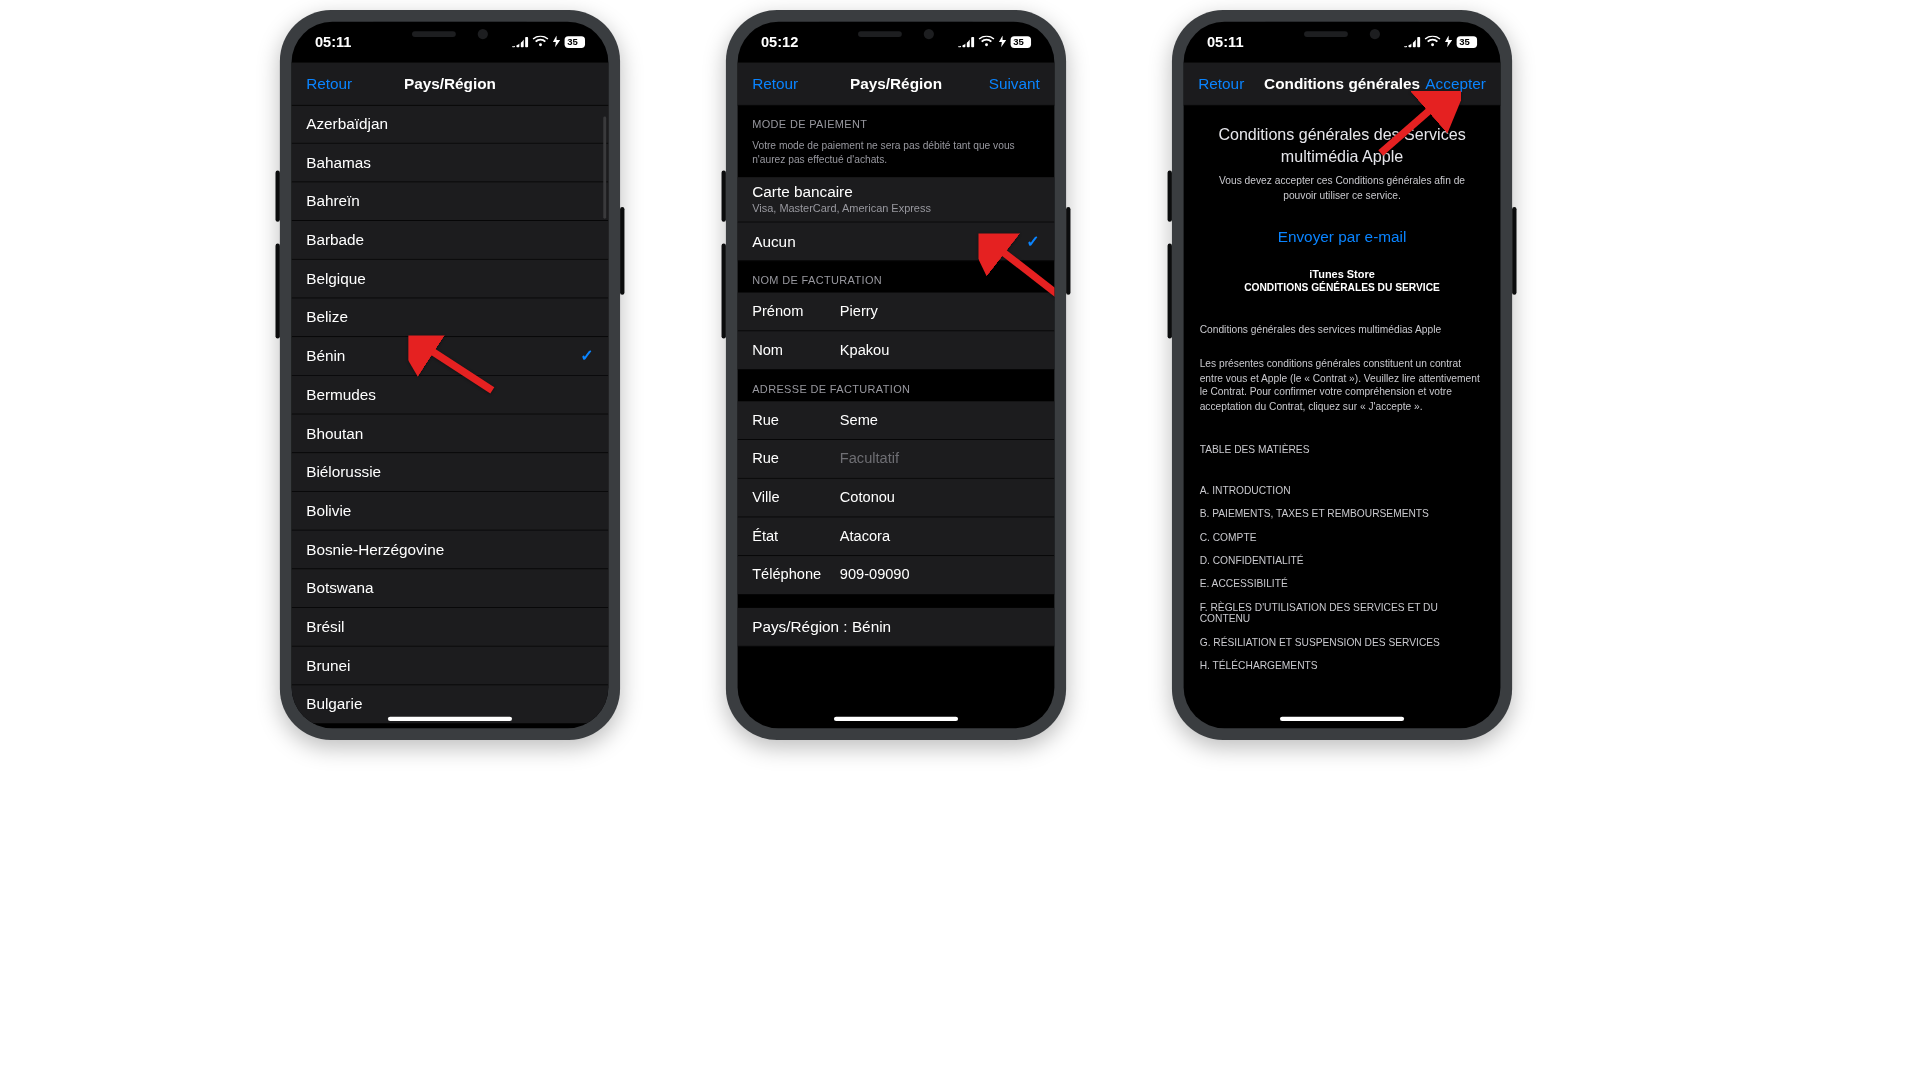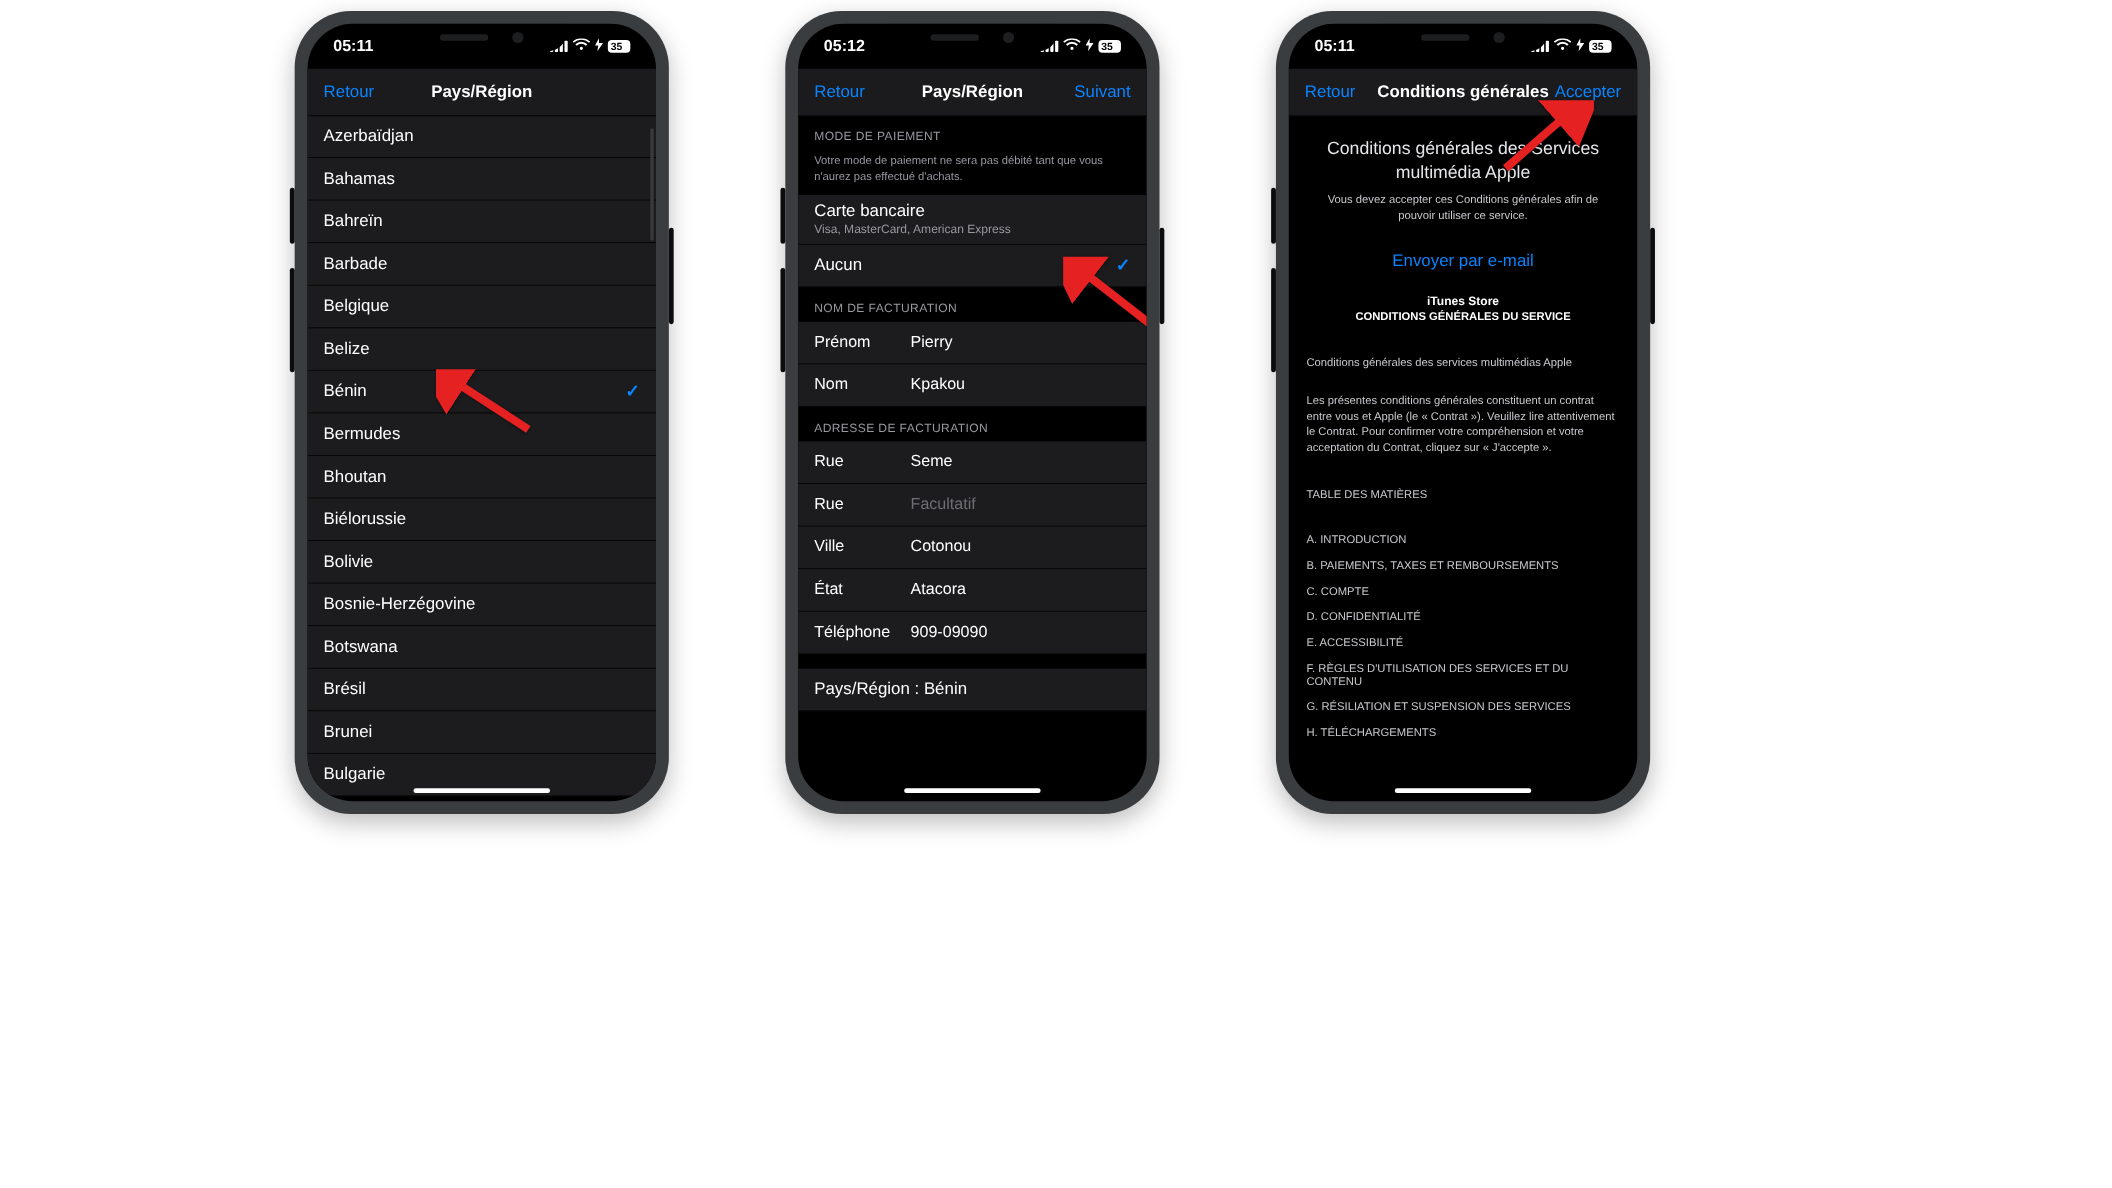--- a/index.html
+++ b/index.html
@@ -9,21 +9,21 @@
     --screen-bg:#000000;
     --cell-bg:#1c1c1e;
     --cell-sep:#2c2c2e;
     --label:#98989f;
     --text:#ffffff;
     --accent:#0a84ff;
     --header-bg:#1b1b1d;
     --placeholder:#6e6e73;
   }
   html,body{margin:0;padding:0;background:var(--bg-page);width:1920px;height:1080px;font-family:-apple-system,BlinkMacSystemFont,"Helvetica Neue",Arial,sans-serif;}
-  .stage{position:relative;width:1768px;height:1080px;}
+  .stage{position:relative;width:1768px;height:1080px;margin-left:12px;}
   .bezel{position:absolute;top:10px;left:50%;transform:translateX(-50%) scale(0.73);transform-origin:top center;width:1900px;display:flex;justify-content:center;gap:145px;}
   
   .phone{position:relative;width:466px;height:1000px;background:var(--phone-outer);border-radius:70px;padding:16px;box-sizing:border-box;box-shadow:0 10px 30px rgba(0,0,0,.25);}
   .phone::before,.phone::after{content:"";position:absolute;background:#0b0c0d;border-radius:4px;}
   .phone::before{left:-6px;top:220px;width:6px;height:70px;}
   .phone::after{left:-6px;top:320px;width:6px;height:130px;border-radius:4px;}
   .phone .pwr{position:absolute;right:-6px;top:270px;width:6px;height:120px;background:#0b0c0d;border-radius:4px;}
   .screen{position:relative;width:100%;height:100%;background:var(--screen-bg);border-radius:56px;overflow:hidden;color:var(--text);}
   .notch{position:absolute;top:0;left:50%;transform:translateX(-50%);width:210px;height:34px;background:#000;border-bottom-left-radius:22px;border-bottom-right-radius:22px;z-index:5;display:flex;align-items:center;justify-content:center;gap:30px;}
   .notch .spk{width:60px;height:8px;border-radius:4px;background:#1d1e20;}

